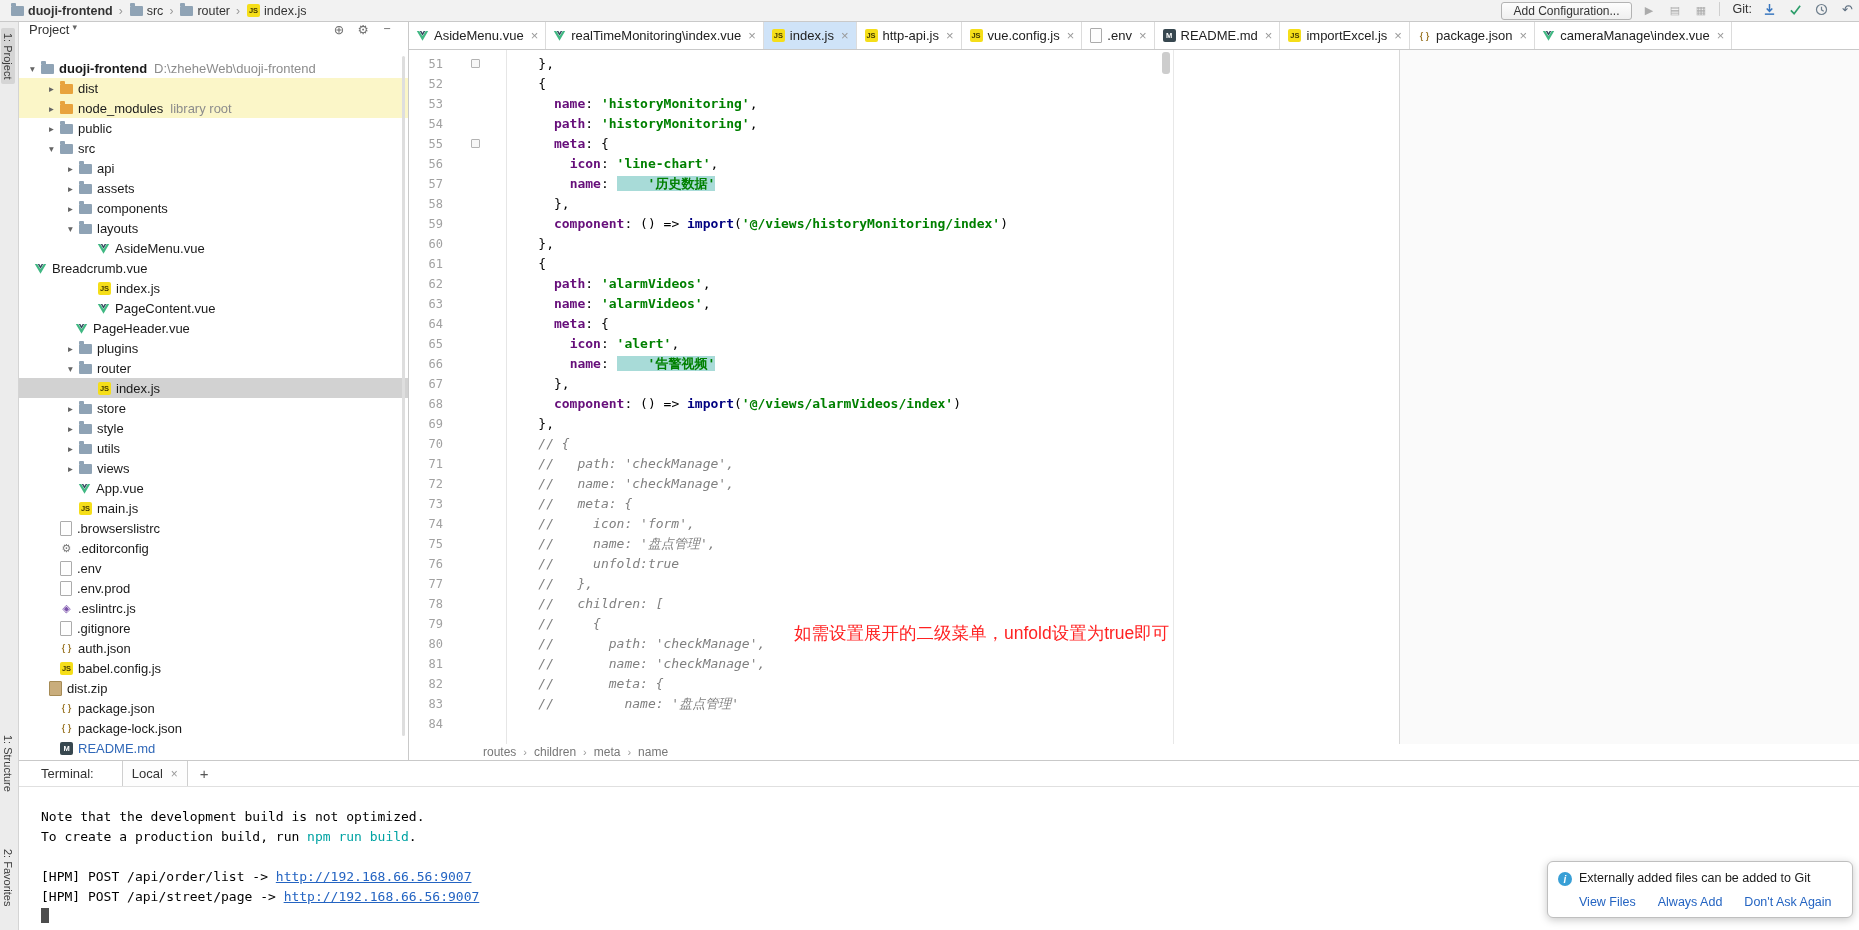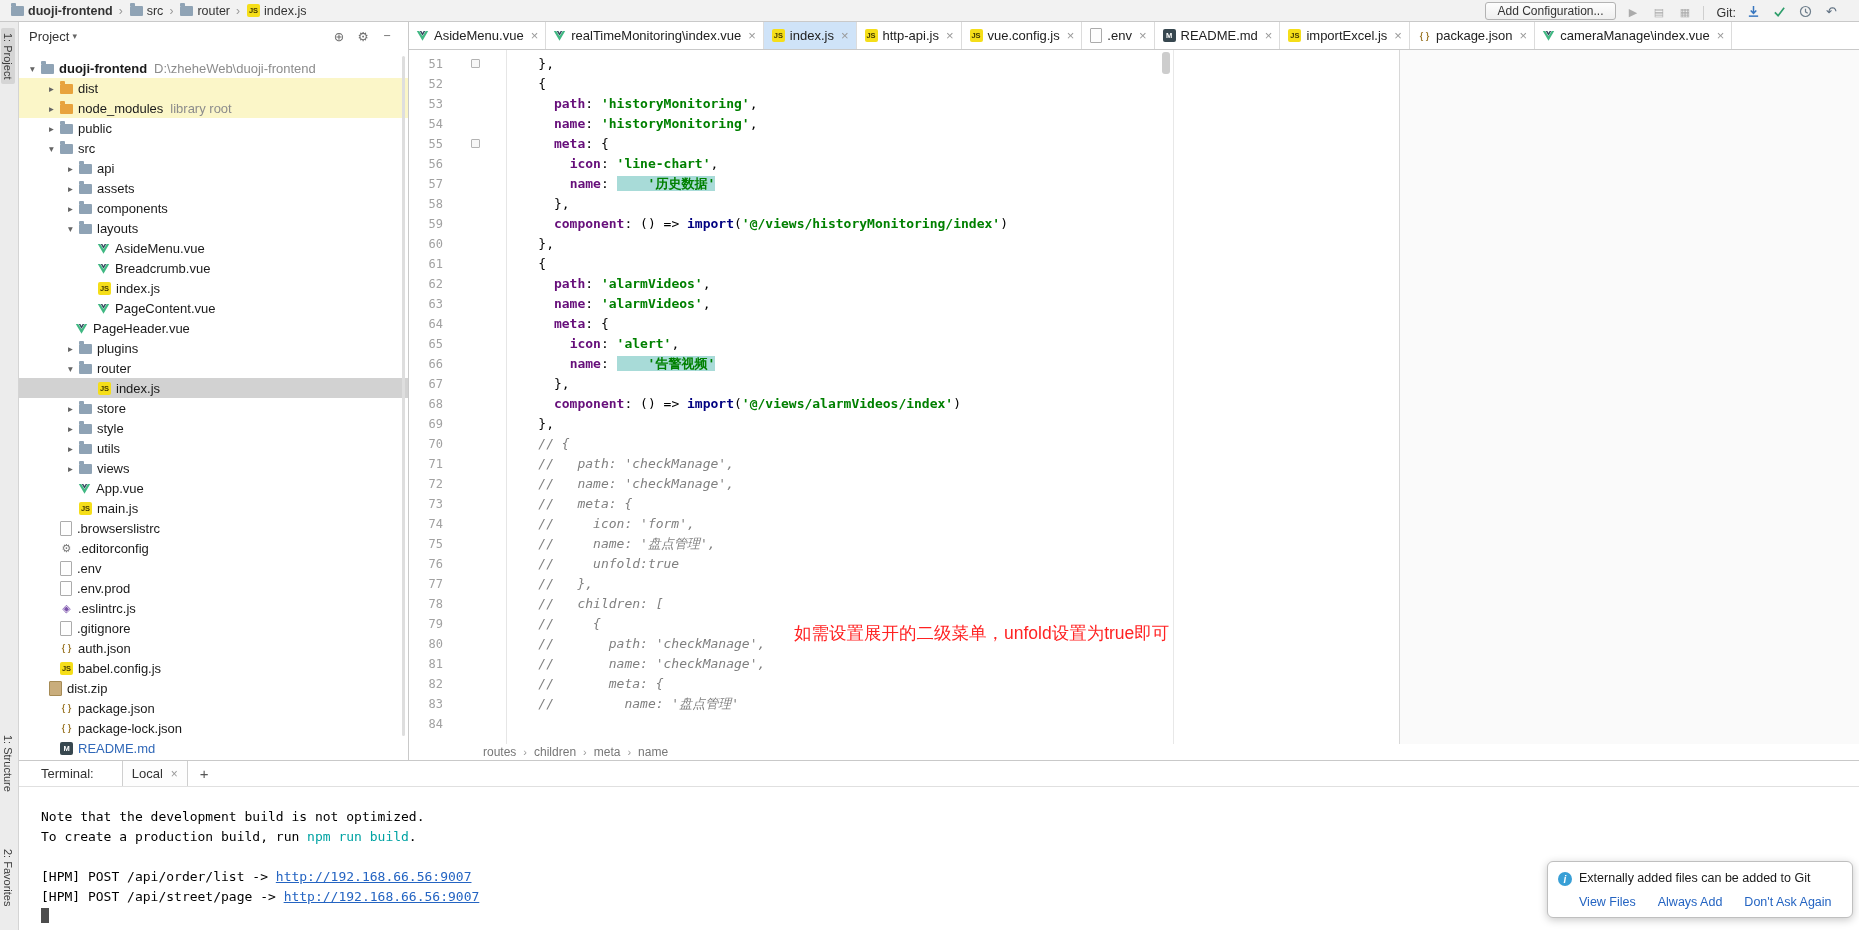--- a/index.html
+++ b/index.html
@@ -9,41 +9,41 @@
     -webkit-font-smoothing:antialiased;
   }
   
   .topbar{position:absolute;left:0;top:0;right:0;height:22px;background:#F2F2F2;
     border-bottom:1px solid #C9C9C9;display:flex;align-items:center;
     padding-left:8px;box-sizing:border-box;font-size:12.5px;color:#333;}
   .crumbs{display:flex;align-items:center;}
   .crumb{display:inline-flex;align-items:center;gap:4px;padding:0 2px;cursor:default;}
   .crumb:first-child .clabel{font-weight:bold;}
   .csep{color:#999;margin:0 4px;font-size:12px;}
-  .topbar-right{margin-left:auto;display:flex;align-items:flex-end;gap:9px;padding-right:19px;}
+  .topbar-right{margin-left:auto;display:flex;align-items:flex-start;gap:9px;padding-right:3px;}
   .addcfg{height:18px;padding:0 11px;border:1px solid #B3B3B3;border-radius:3px;
     background:linear-gradient(#FDFDFD,#EFEFEF);font-size:12px;color:#333;
     display:inline-flex;align-items:center;font-family:inherit;}
   .tbico{color:#ABABAB;font-size:11px;width:17px;text-align:center;line-height:16px;}
   .gitlabel{color:#333;margin-left:4px;}
   .tsep{width:1px;height:14px;background:#CFCFCF;}
   .gico{width:17px;height:16px;display:inline-flex;align-items:center;justify-content:center;}
   
   .stripe{position:absolute;left:0;top:22px;bottom:0;width:19px;background:#ECECEC;
     border-right:1px solid #D4D4D4;box-sizing:border-box;z-index:5;}
   .vbtn{position:absolute;left:1px;writing-mode:vertical-rl;font-size:11px;color:#3c3c3c;
     padding:5px 1px;white-space:nowrap;cursor:default;}
   .vbtn.active{background:#D5D5D5;border-radius:2px;}
   .vb-project{top:6px;}
   .vb-structure{top:708px;}
   .vb-favorites{top:822px;}
   
   .ppanel{position:absolute;left:19px;top:22px;width:390px;bottom:170px;background:#fff;
     border-right:1px solid #C9C9C9;box-sizing:border-box;overflow:hidden;}
-  .phead{height:28px;display:flex;align-items:center;padding:0 9px 0 10px;font-size:13px;color:#333;}
+  .phead{height:28px;display:flex;padding:0 9px 0 10px;font-size:13px;color:#333;}
   .phead .ptitle{margin-right:3px;}
   .phead .caret{color:#666;font-size:9px;}
   .phead .spacer{flex:1;}
   .hico{color:#6f6f6f;font-size:12.5px;width:24px;text-align:center;cursor:default;}
   .tree{padding-top:8px;font-size:13px;white-space:nowrap;}
   .trow{height:20px;display:flex;align-items:center;cursor:default;}
   .trow.sel{background:#D2D2D2;}
   .trow.hl{background:#FBF6C8;}
   .chev{flex:0 0 15px;text-align:center;color:#646464;font-size:9.5px;}
   .tlabel{margin-left:5px;}
@@ -260,21 +260,21 @@
         <span class="tlabel">layouts</span>
       </div>
       <div class="trow" style="padding-left: 63px;">
         <span class="chev"></span>
         <svg class="fsvg" viewBox="0 0 16 16">
           <path fill="#41B883" d="M1 2.5h3L8 9l4-6.5h3L8 14.5z"></path>
           <path fill="#34495E" d="M4.6 2.5h2L8 4.9l1.4-2.4h2L8 8.4z"></path>
         </svg>
         <span class="tlabel">AsideMenu.vue</span>
       </div>
-      <div class="trow" style="padding-left: 63px;">
+      <div class="trow" style="">
         <span class="chev"></span>
         <svg class="fsvg" viewBox="0 0 16 16">
           <path fill="#41B883" d="M1 2.5h3L8 9l4-6.5h3L8 14.5z"></path>
           <path fill="#34495E" d="M4.6 2.5h2L8 4.9l1.4-2.4h2L8 8.4z"></path>
         </svg>
         <span class="tlabel">Breadcrumb.vue</span>
       </div>
       <div class="trow" style="padding-left: 63px;">
         <span class="chev"></span>
         <span class="fico i-js">JS</span>
@@ -533,22 +533,22 @@
         <div class="gl">83</div>
         <div class="gl">84</div>
       </div>
     <div class="codecol" id="codecol">
       <div class="guide g1"></div>
       <div class="rpane"></div>
       <div class="minithumb"></div>
       <div class="annotation">如需设置展开的二级菜单，unfold设置为true即可</div>
     <div class="cl"><span class="tk-p">    },</span></div>
         <div class="cl"><span class="tk-p">    {</span></div>
+        <div class="cl"><span class="tk-p">      </span><span class="tk-k">name</span><span class="tk-p">: </span><span class="tk-s">'historyMonitoring'</span><span class="tk-p">,</span></div>
         <div class="cl"><span class="tk-p">      </span><span class="tk-k">path</span><span class="tk-p">: </span><span class="tk-s">'historyMonitoring'</span><span class="tk-p">,</span></div>
-        <div class="cl"><span class="tk-p">      </span><span class="tk-k">name</span><span class="tk-p">: </span><span class="tk-s">'historyMonitoring'</span><span class="tk-p">,</span></div>
         <div class="cl"><span class="tk-p">      </span><span class="tk-k">meta</span><span class="tk-p">: {</span></div>
         <div class="cl"><span class="tk-p">        </span><span class="tk-k">icon</span><span class="tk-p">: </span><span class="tk-s">'line-chart'</span><span class="tk-p">,</span></div>
         <div class="cl"><span class="tk-p">        </span><span class="tk-k">name</span><span class="tk-p">: </span><span class="tk-chl">'历史数据'</span></div>
         <div class="cl"><span class="tk-p">      },</span></div>
         <div class="cl"><span class="tk-p">      </span><span class="tk-k">component</span><span class="tk-p">: () =&gt; </span><span class="tk-kw">import</span><span class="tk-p">(</span><span class="tk-s">'@/views/historyMonitoring/index'</span><span class="tk-p">)</span></div>
         <div class="cl"><span class="tk-p">    },</span></div>
         <div class="cl"><span class="tk-p">    {</span></div>
         <div class="cl"><span class="tk-p">      </span><span class="tk-k">path</span><span class="tk-p">: </span><span class="tk-s">'alarmVideos'</span><span class="tk-p">,</span></div>
         <div class="cl"><span class="tk-p">      </span><span class="tk-k">name</span><span class="tk-p">: </span><span class="tk-s">'alarmVideos'</span><span class="tk-p">,</span></div>
         <div class="cl"><span class="tk-p">      </span><span class="tk-k">meta</span><span class="tk-p">: {</span></div>

